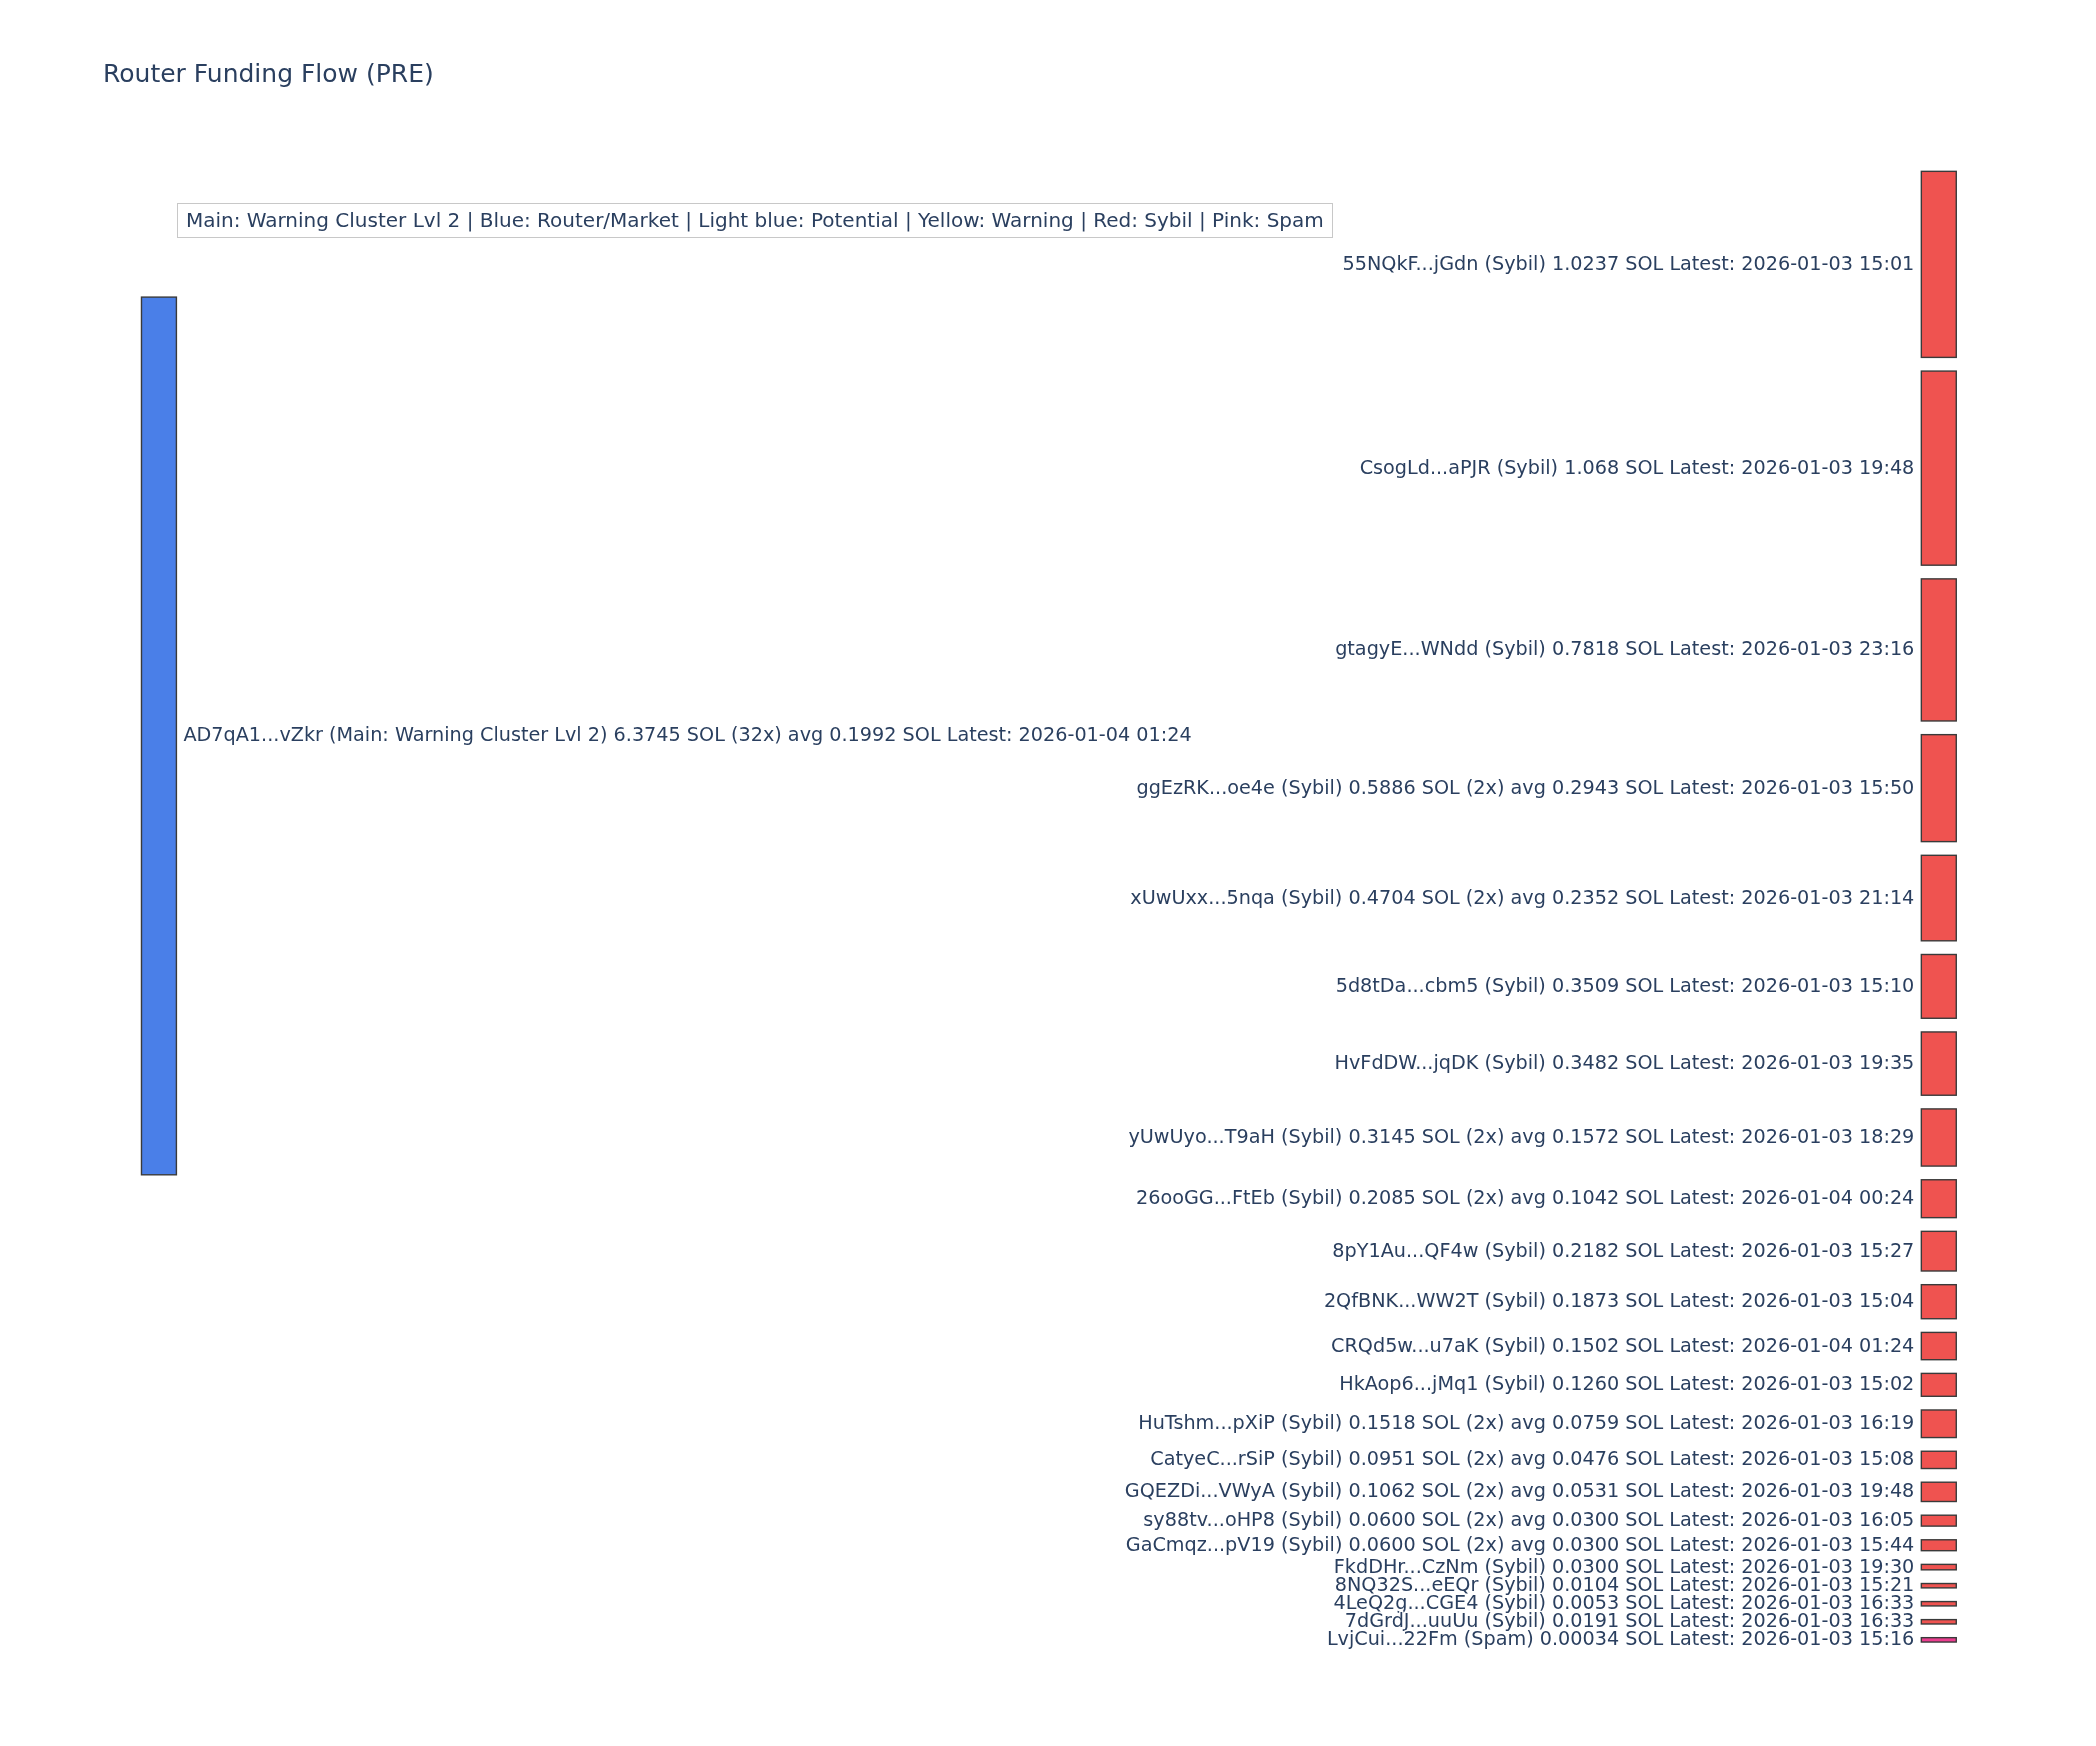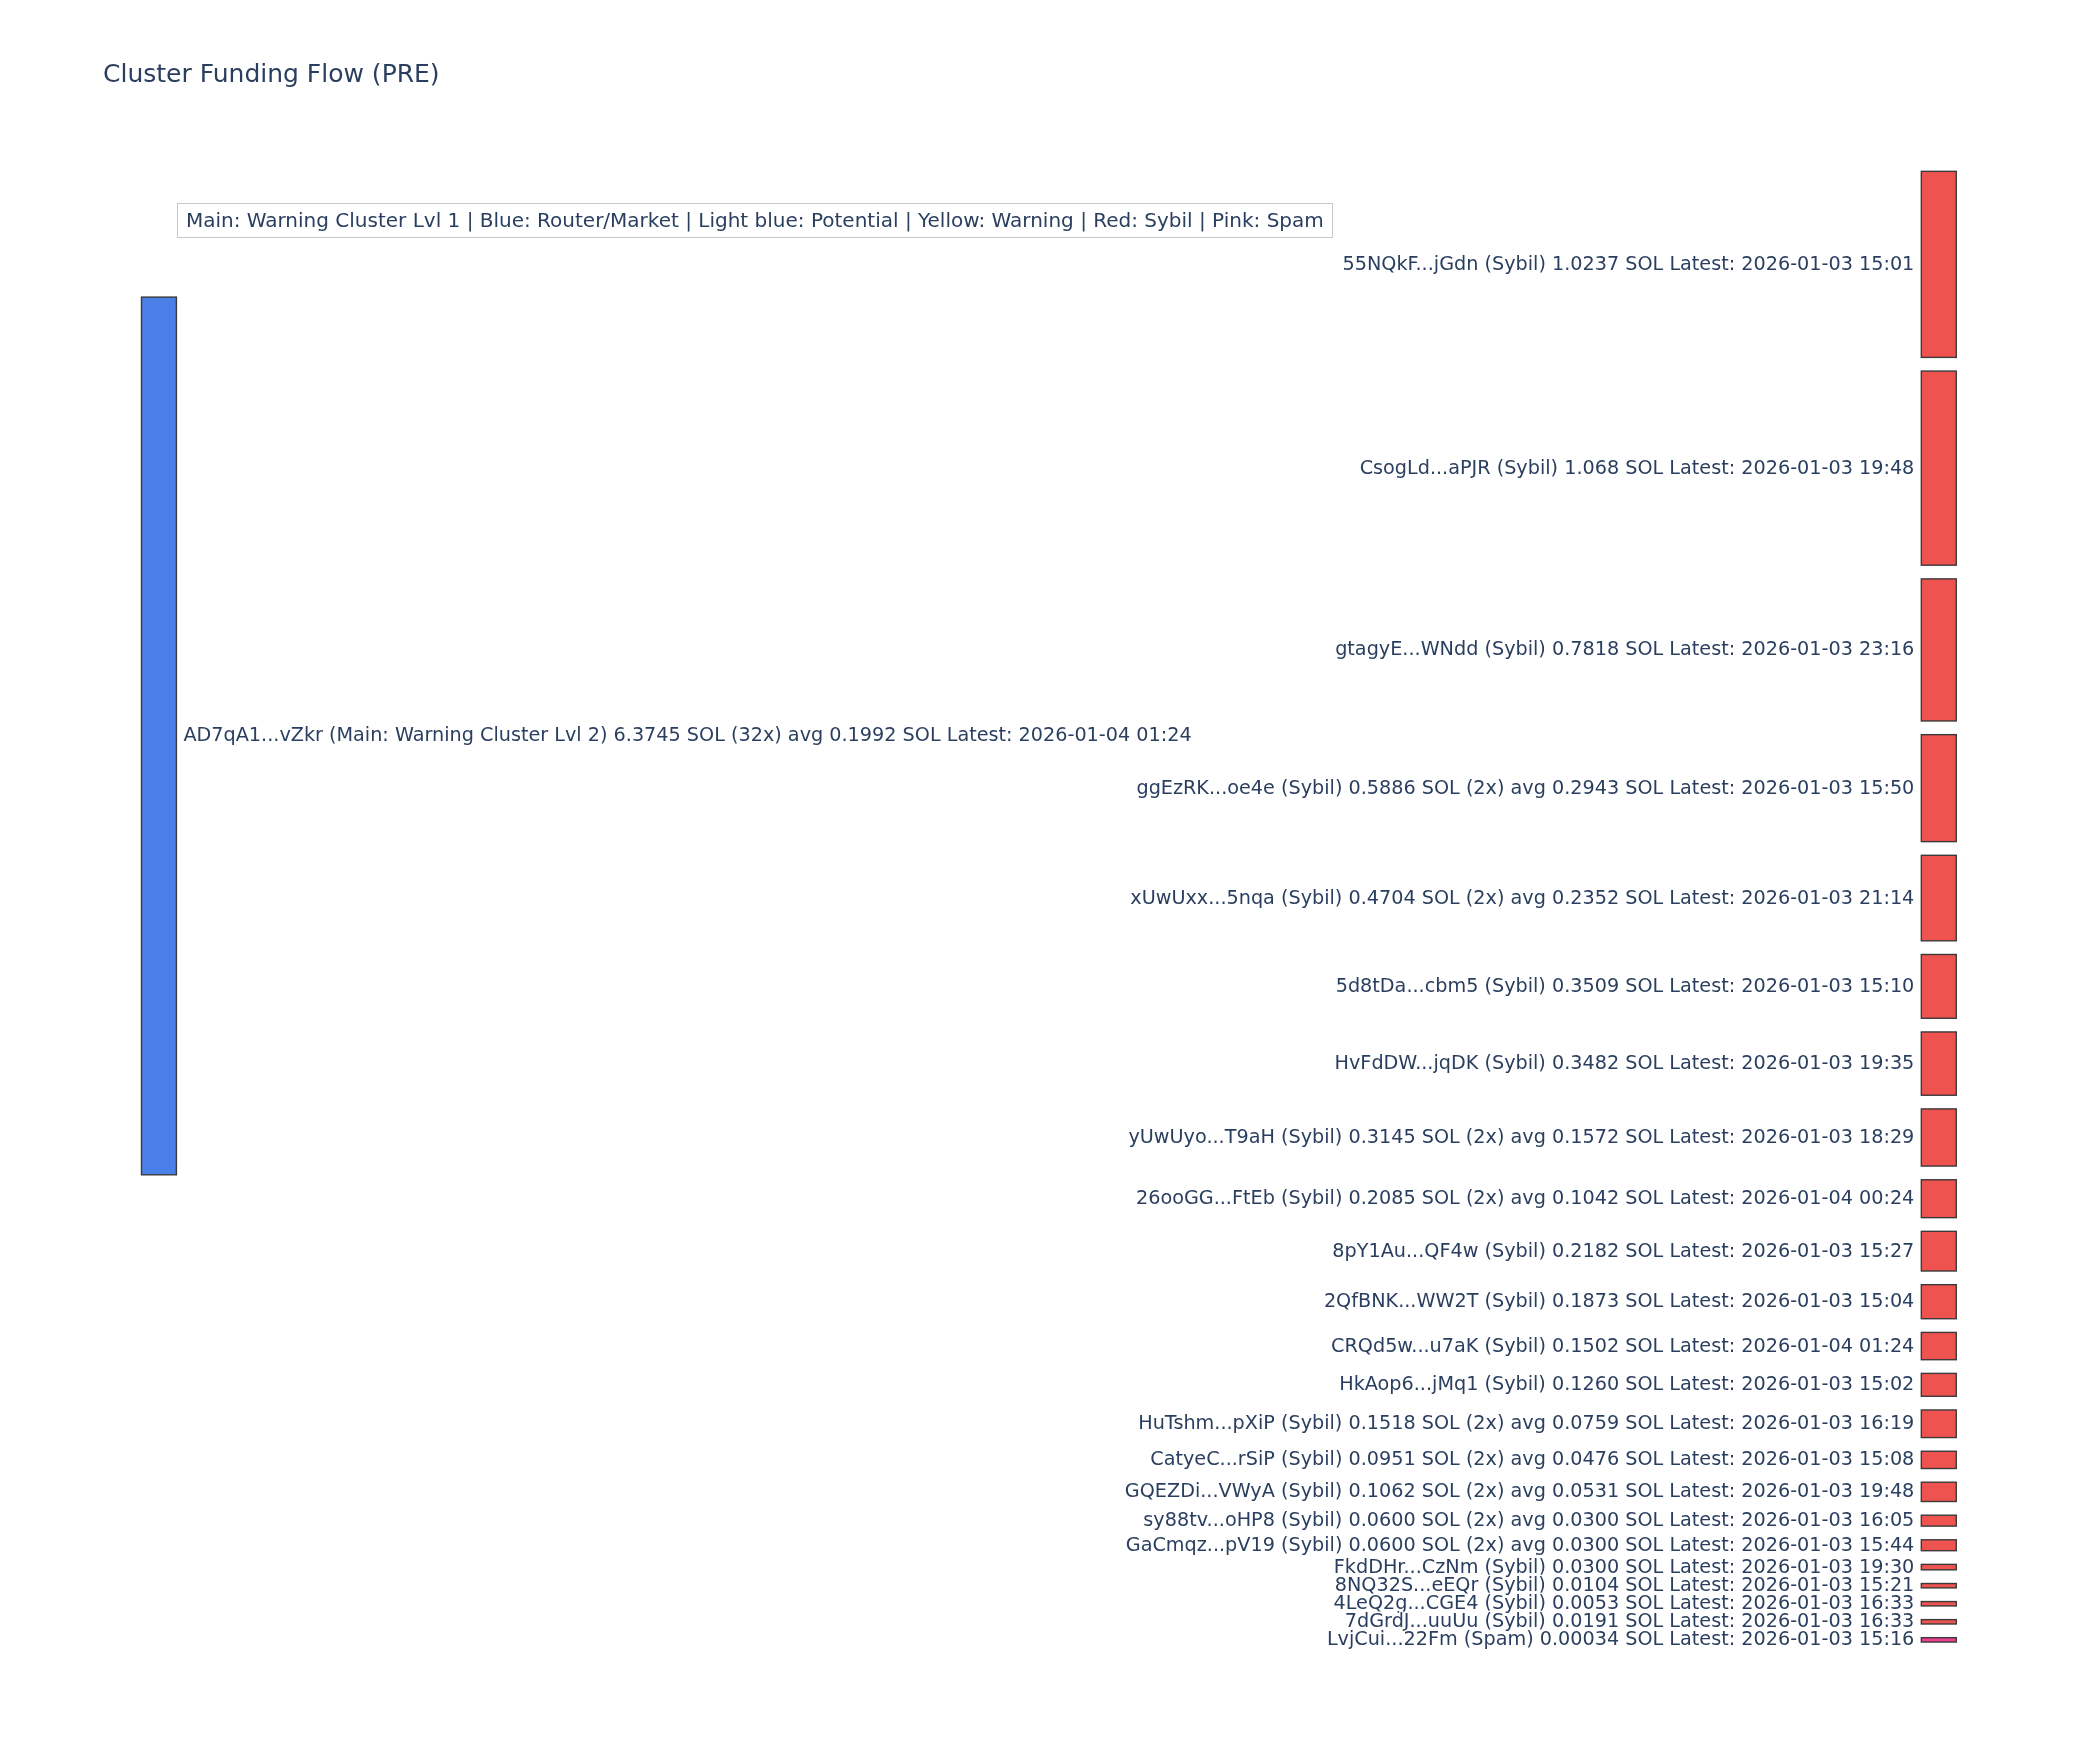--- a/index.html
+++ b/index.html
@@ -59,21 +59,21 @@
     stroke: #ffffff;
     stroke-width: 3px;
     stroke-linejoin: round;
   }
 </style>
 </head>
 <body>
 
 <div id="stage">
 
-  <div id="chart-title">Cluster Funding Flow (PRE)</div>
+  <div id="chart-title">Router Funding Flow (PRE)</div>
 
   <svg id="sankey" viewBox="0 0 2400 2000">
     <g id="links-layer">
         <path d="M 202,340 C 1201,340 1201,196 2200,196 L 2200,409.0413206286257 C 1201,409.0413206286257 1201,501.394939870171 202,501.394939870171 Z" class="link-path" fill="#ef5350" fill-opacity="0.92"></path>
         <path d="M 202,501.394939870171 C 1201,501.394939870171 1201,424.71009130926234 2200,424.71009130926234 L 2200,646.9706465807016 C 1201,646.9706465807016 1201,669.7741484091401 202,669.7741484091401 Z" class="link-path" fill="#ef5350" fill-opacity="0.92"></path>
         <path d="M 202,669.7741484091401 C 1201,669.7741484091401 1201,662.6394172613382 2200,662.6394172613382 L 2200,825.3391383392512 C 1201,825.3391383392512 1201,793.0315128621046 202,793.0315128621046 Z" class="link-path" fill="#ef5350" fill-opacity="0.92"></path>
         <path d="M 202,793.0315128621046 C 1201,793.0315128621046 1201,841.0079090198878 2200,841.0079090198878 L 2200,963.5009453801586 C 1201,963.5009453801586 1201,885.8292676804915 202,885.8292676804915 Z" class="link-path" fill="#ef5350" fill-opacity="0.92"></path>
         <path d="M 202,885.8292676804915 C 1201,885.8292676804915 1201,979.1697160607952 2200,979.1697160607952 L 2200,1077.06425276462 C 1201,1077.06425276462 1201,959.9917954864195 202,959.9917954864195 Z" class="link-path" fill="#ef5350" fill-opacity="0.92"></path>
         <path d="M 202,959.9917954864195 C 1201,959.9917954864195 1201,1092.7330234452568 2200,1092.7330234452568 L 2200,1165.7585186182419 C 1201,1165.7585186182419 1201,1015.3141403144384 202,1015.3141403144384 Z" class="link-path" fill="#ef5350" fill-opacity="0.92"></path>
         <path d="M 202,1015.3141403144384 C 1201,1015.3141403144384 1201,1181.4272892988783 2200,1181.4272892988783 L 2200,1253.8908898096604 C 1201,1253.8908898096604 1201,1070.210807368061 202,1070.210807368061 Z" class="link-path" fill="#ef5350" fill-opacity="0.92"></path>
@@ -141,16 +141,16 @@
         <text x="2192" y="1741.0142798182655" class="node-label" text-anchor="end" dominant-baseline="middle">sy88tv...oHP8 (Sybil) 0.0600 SOL (2x) avg 0.0300 SOL Latest: 2026-01-03 16:05</text>
         <text x="2192" y="1769.169598547859" class="node-label" text-anchor="end" dominant-baseline="middle">GaCmqz...pV19 (Sybil) 0.0600 SOL (2x) avg 0.0300 SOL Latest: 2026-01-03 15:44</text>
         <text x="2192" y="1794.2032802652136" class="node-label" text-anchor="end" dominant-baseline="middle">FkdDHr...CzNm (Sybil) 0.0300 SOL Latest: 2026-01-03 19:30</text>
         <text x="2192" y="1815.4936879580896" class="node-label" text-anchor="end" dominant-baseline="middle">8NQ32S...eEQr (Sybil) 0.0104 SOL Latest: 2026-01-03 15:21</text>
         <text x="2192" y="1836.1624586387263" class="node-label" text-anchor="end" dominant-baseline="middle">4LeQ2g...CGE4 (Sybil) 0.0053 SOL Latest: 2026-01-03 16:33</text>
         <text x="2192" y="1856.831229319363" class="node-label" text-anchor="end" dominant-baseline="middle">7dGrdJ...uuUu (Sybil) 0.0191 SOL Latest: 2026-01-03 16:33</text>
         <text x="2192" y="1877.4999999999998" class="node-label" text-anchor="end" dominant-baseline="middle">LvjCui...22Fm (Spam) 0.00034 SOL Latest: 2026-01-03 15:16</text>
       </g>
   </svg>
 
-  <div id="legend-box">Main: Warning Cluster Lvl 1  |  Blue: Router/Market | Light blue: Potential | Yellow: Warning | Red: Sybil | Pink: Spam</div>
+  <div id="legend-box">Main: Warning Cluster Lvl 2  |  Blue: Router/Market | Light blue: Potential | Yellow: Warning | Red: Sybil | Pink: Spam</div>
 
 </div>
 
 
 </body></html>

